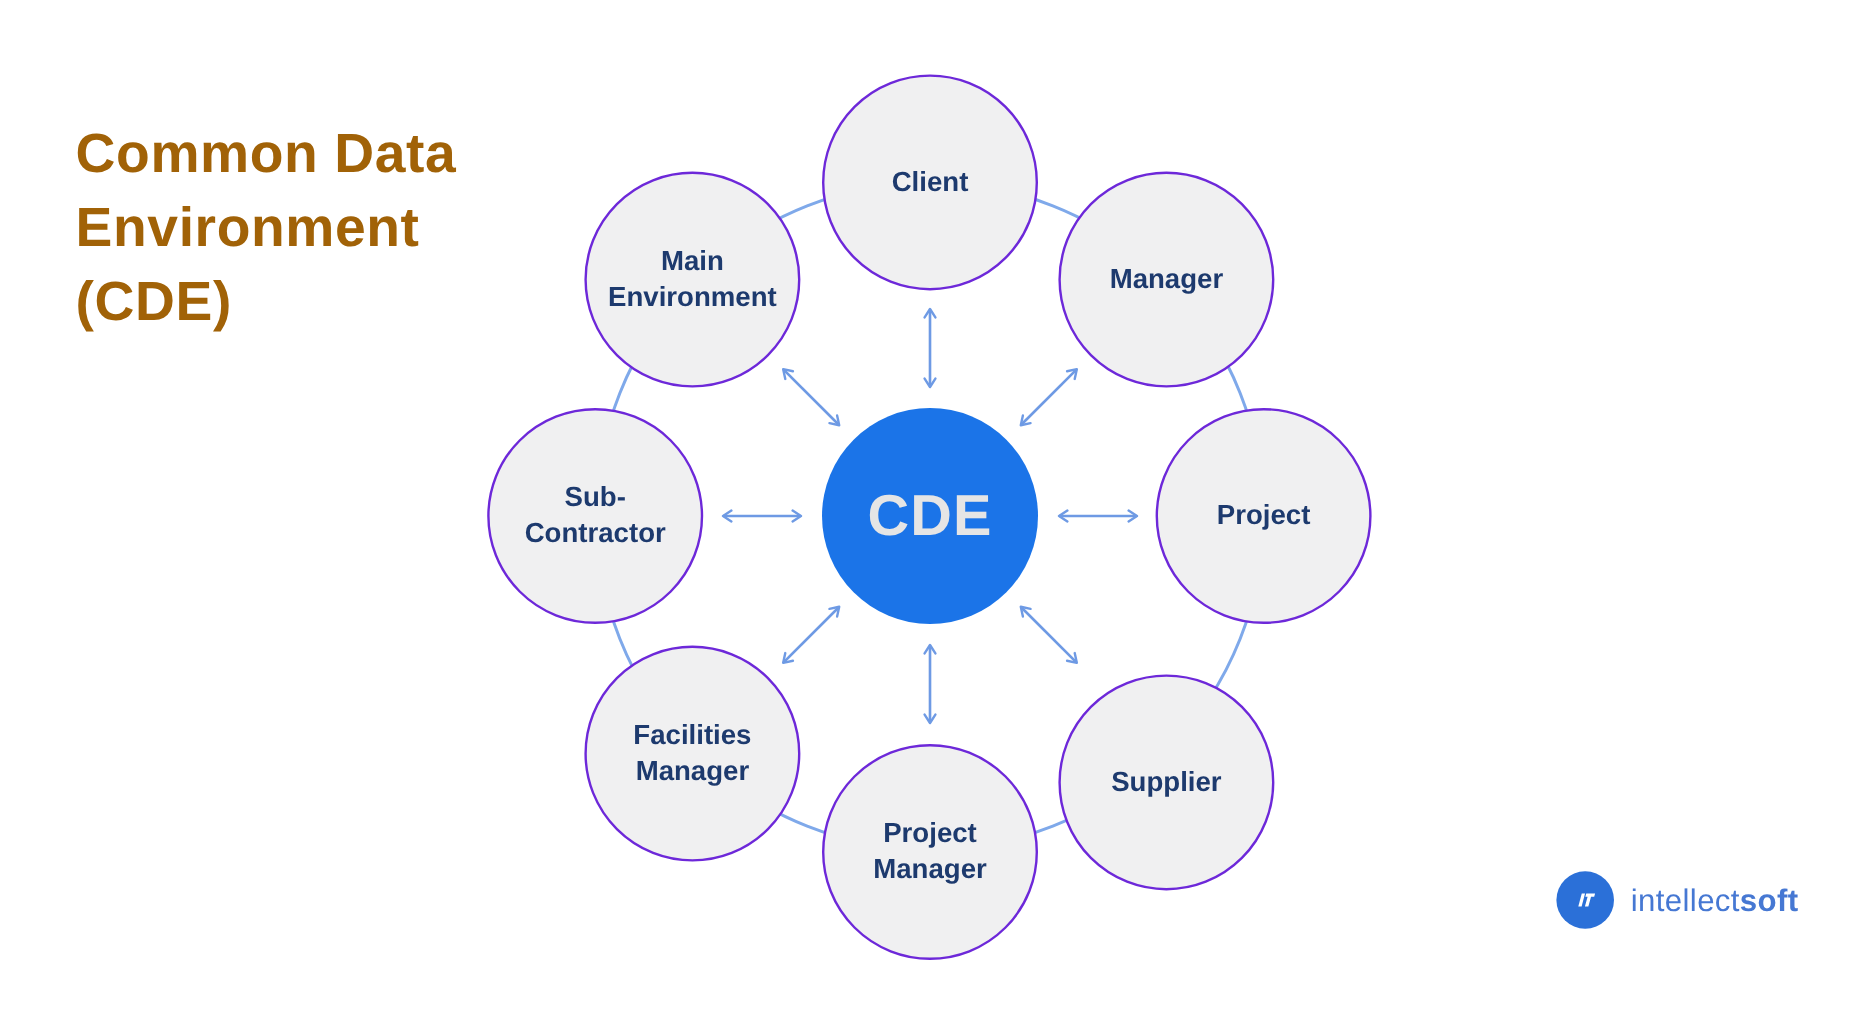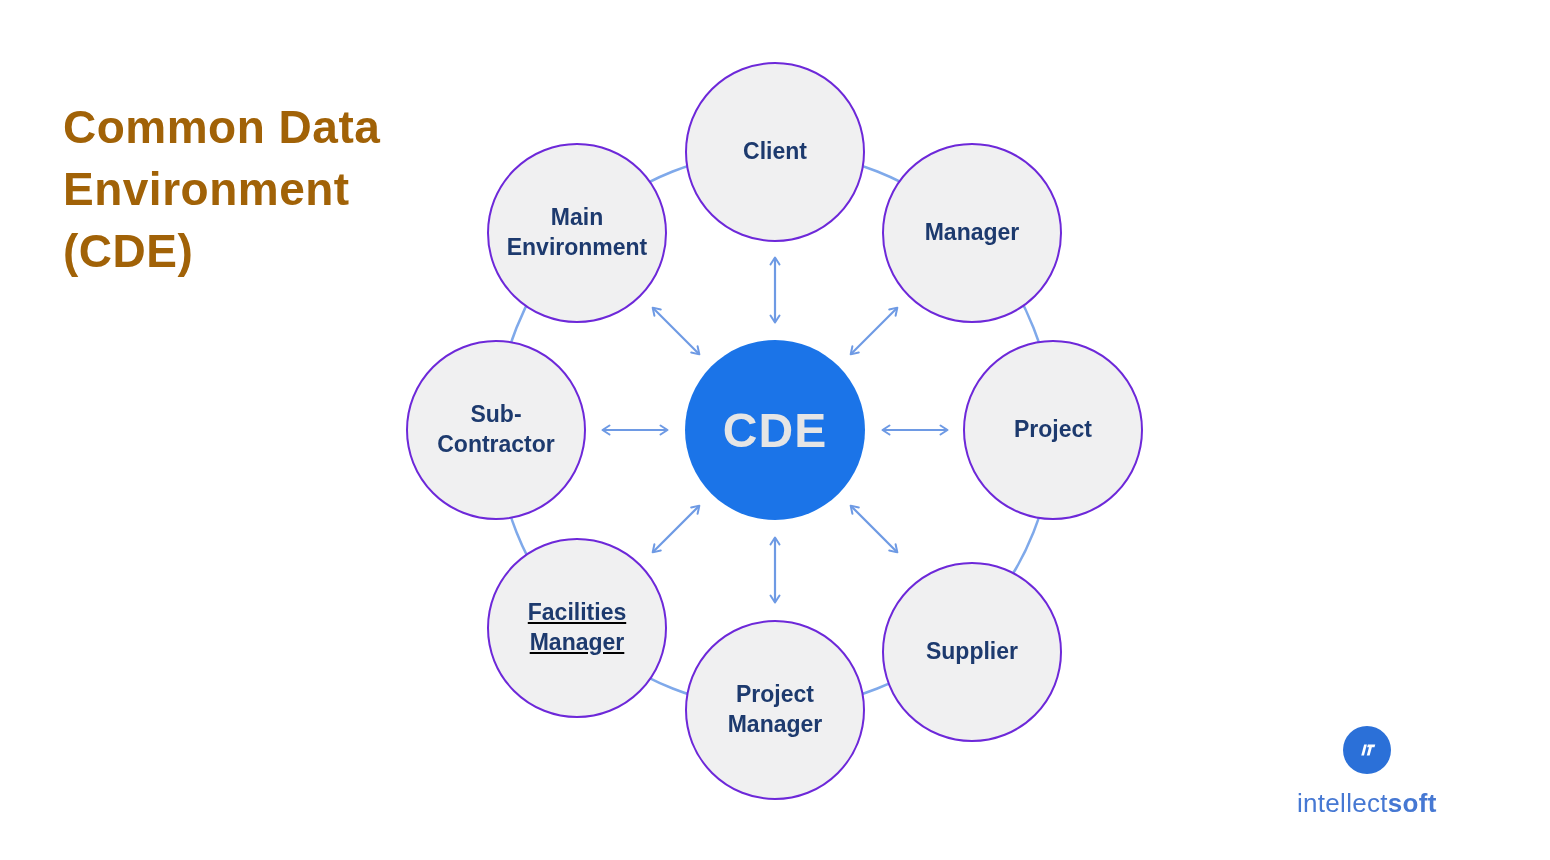--- a/index.html
+++ b/index.html
@@ -24,25 +24,25 @@
   }
   .node.center-node{background:#1B74E8;}
   .node.center-node .label{color:#e5e5e5;font-size:48px;font-weight:700;letter-spacing:1px;}
   
   .p-cde{left:685px;top:340px;}
   .p-client{left:685px;top:62px;}
   .p-manager{left:882px;top:143px;align-items:center;}
   .p-engineer{left:963px;top:340px;}
   .p-supplier{left:882px;top:562px;}
   .p-project-manager{left:685px;top:620px;}
-  .p-facilities-manager{left:487px;top:538px;text-decoration:underline;}
+  .p-facilities-manager{left:487px;top:538px;}
   .p-sub-contractor{left:406px;top:340px;}
   .p-main-contractor{left:487px;top:143px;}
   
-  .logo{position:absolute;left:1297px;top:726px;display:flex;align-items:center;gap:14px;flex-direction:column;}
+  .logo{position:absolute;left:1297px;top:726px;display:flex;align-items:center;gap:14px;}
   .logo-mark{
     width:48px;height:48px;border-radius:50%;background:#2B70D8;
     display:flex;align-items:center;justify-content:center;flex:0 0 auto;
   }
   .logo-mark svg{width:30px;height:30px;}
   .logo-text{font-size:26px;color:#4678D3;letter-spacing:.3px;white-space:nowrap;}
   .logo-text .bold{font-weight:700;}
 </style>
 </head>
 <body>

